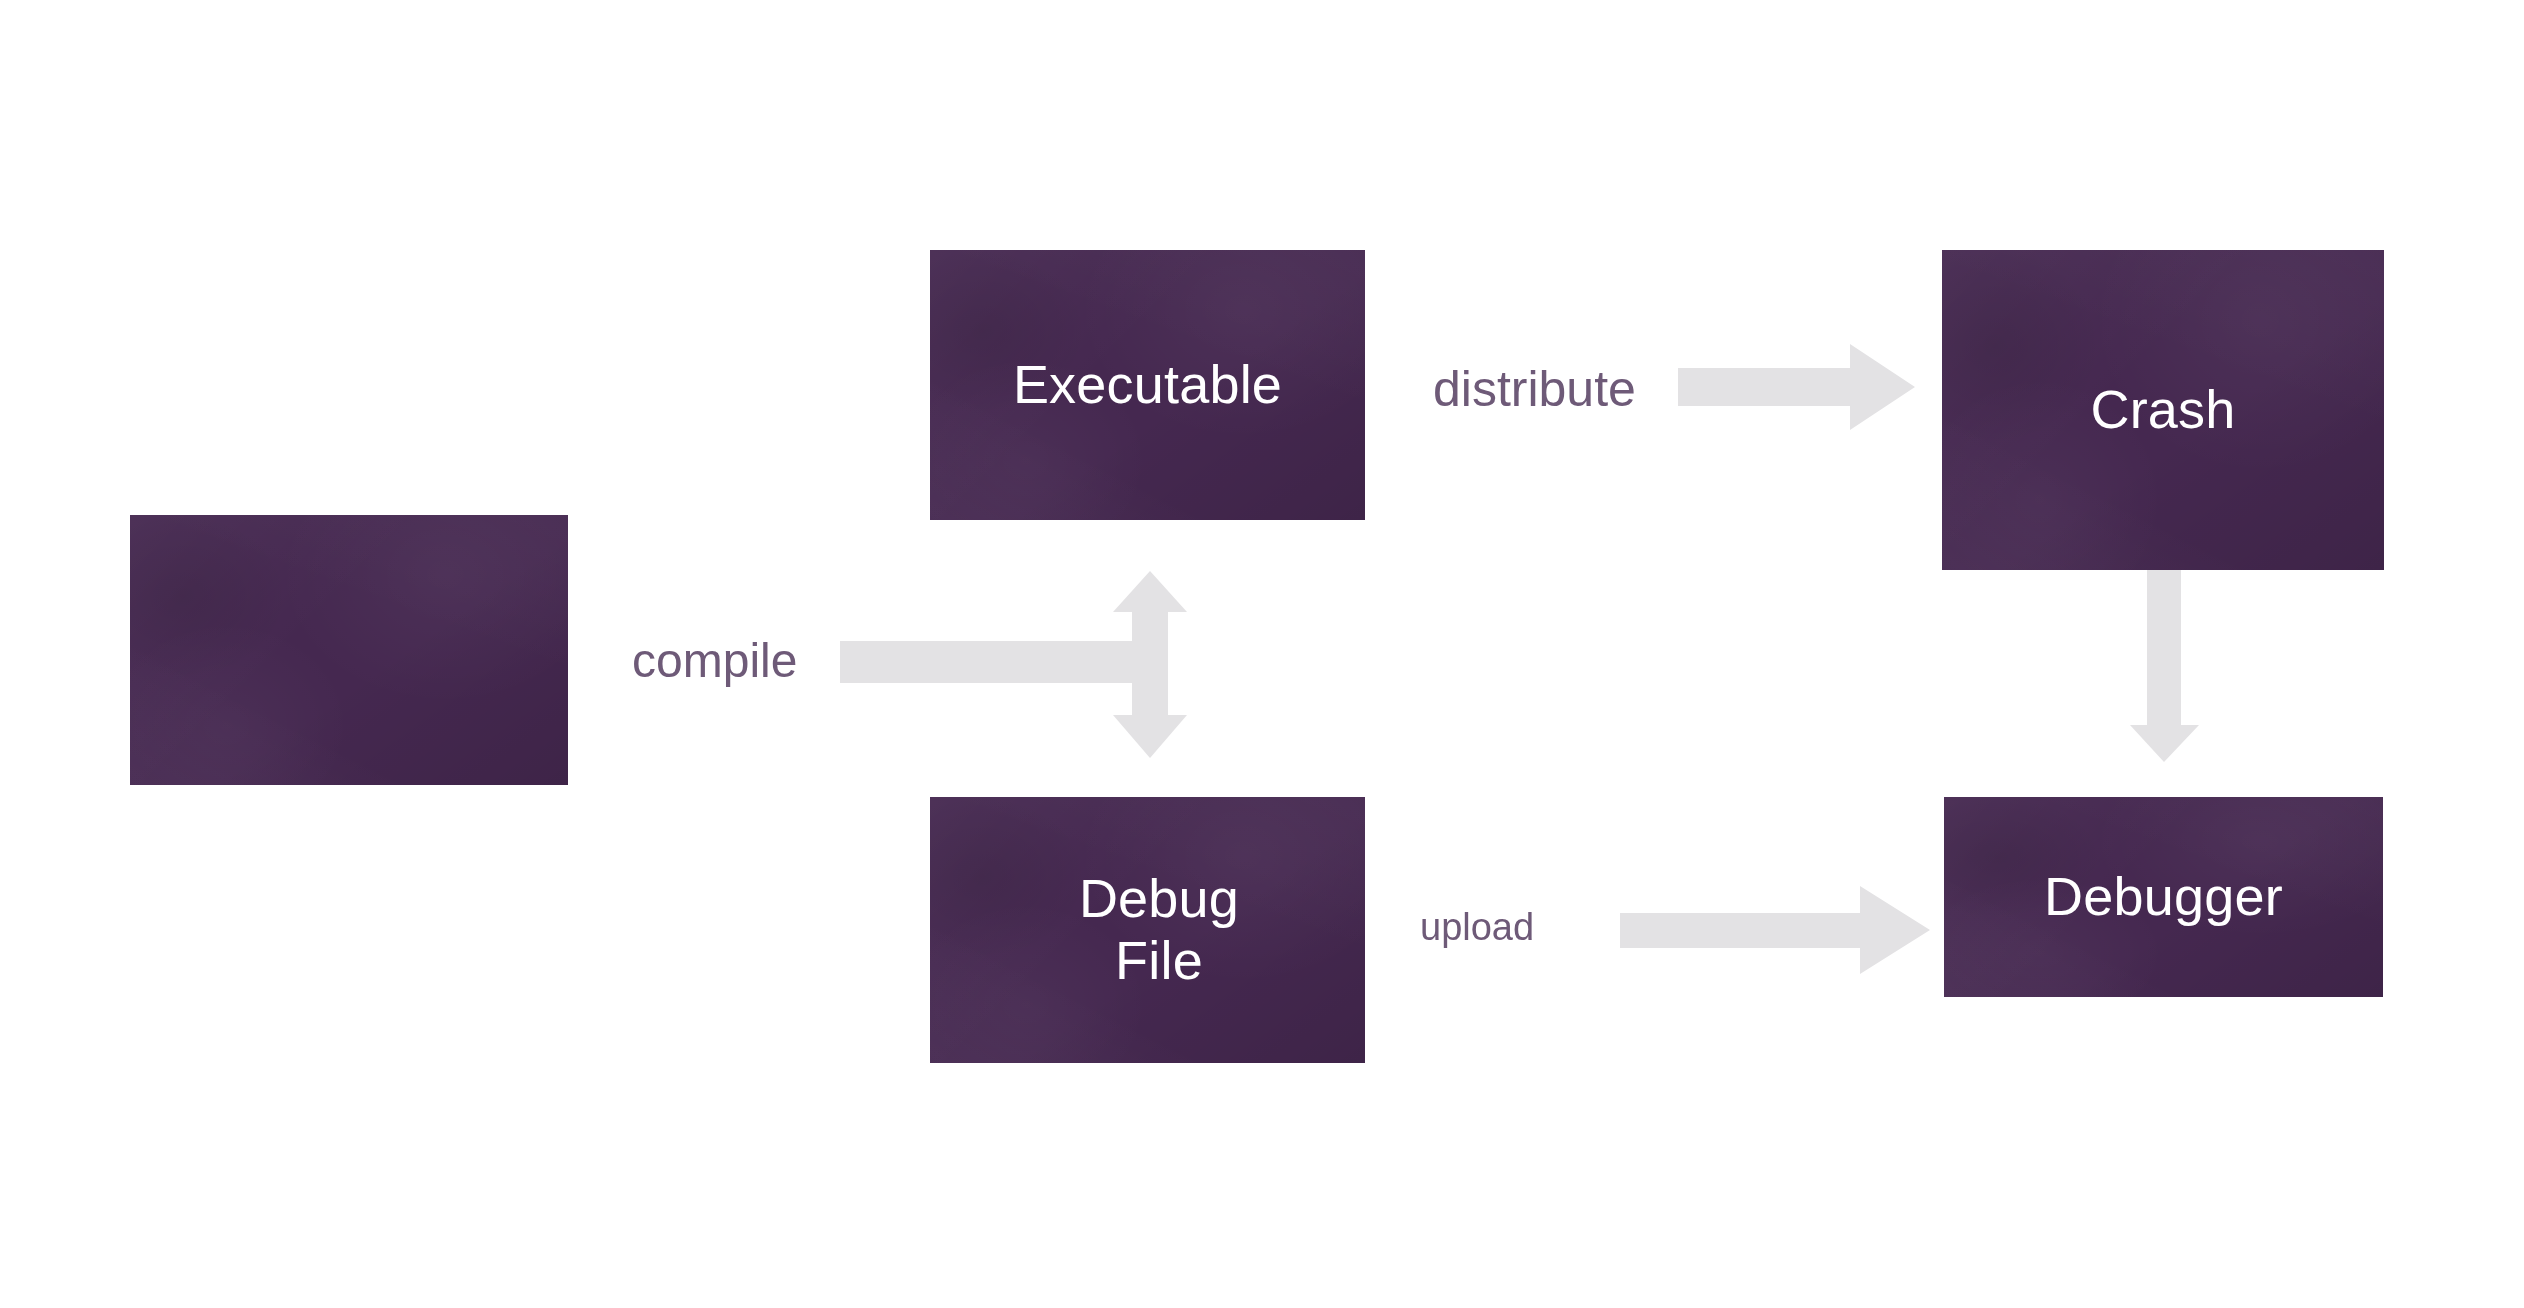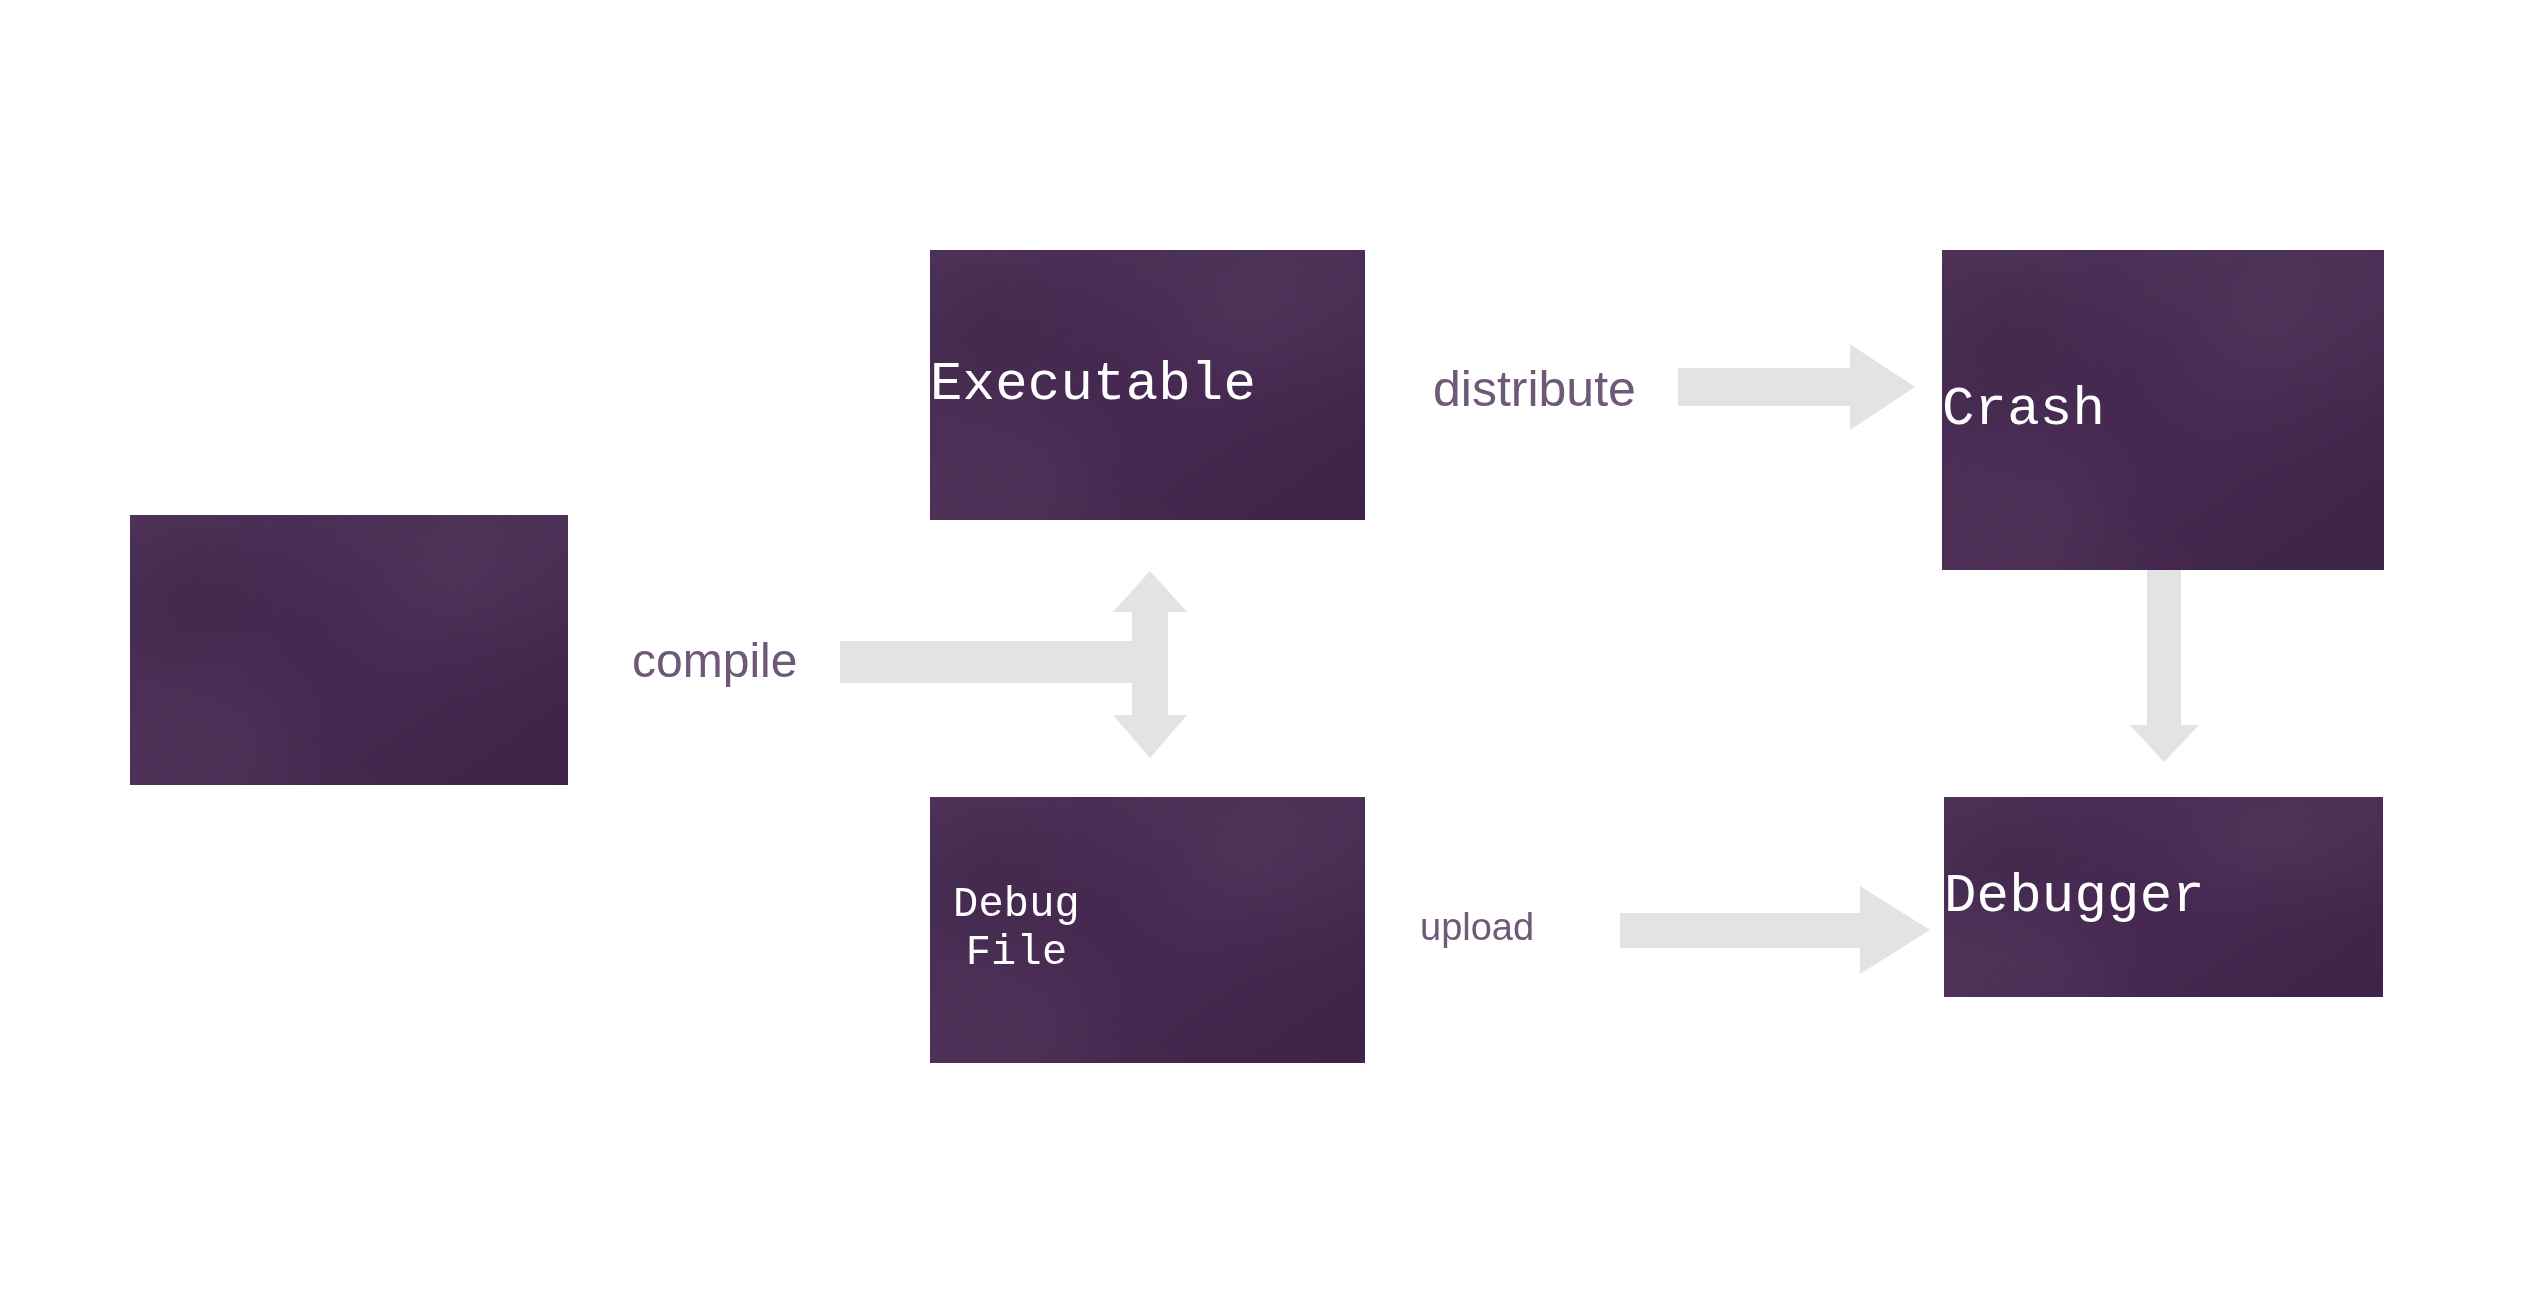--- a/index.html
+++ b/index.html
@@ -18,35 +18,34 @@
     background: #ffffff;
     overflow: hidden;
   }
 
   
   .node {
     position: absolute;
     box-sizing: border-box;
     display: flex;
     align-items: center;
-    justify-content: flex-start;
+    justify-content: center;
     text-align: center;
     color: #ffffff;
     background-color: #452850;
     background-image:
       
       linear-gradient(135deg, rgba(255,255,255,0.045) 0%, rgba(255,255,255,0) 42%),
       linear-gradient(27deg, rgba(255,255,255,0.035) 0%, rgba(255,255,255,0) 30%),
       linear-gradient(200deg, rgba(255,255,255,0.030) 0%, rgba(255,255,255,0) 38%),
       linear-gradient(-35deg, rgba(0,0,0,0.10) 0%, rgba(0,0,0,0) 45%),
       radial-gradient(ellipse 55% 70% at 72% 22%, rgba(255,255,255,0.040), rgba(255,255,255,0) 70%),
       radial-gradient(ellipse 40% 55% at 22% 78%, rgba(255,255,255,0.030), rgba(255,255,255,0) 72%),
       radial-gradient(ellipse 35% 45% at 12% 30%, rgba(0,0,0,0.09), rgba(0,0,0,0) 70%);
     overflow: hidden;
-    font-family: Liberation Mono, monospace;
   }
   .node .node-tex {
     position: absolute;
     inset: 0;
     pointer-events: none;
   }
   .node .node-label {
     position: relative;
     z-index: 2;
     font-weight: 400;
@@ -146,21 +145,21 @@
     <span class="node-label" style="font-size:54px;">Executable</span>
   </div>
 
   <div class="node" style="left:1942px; top:250px; width:442px; height:320px;">
     <span class="node-tex"></span>
     <span class="node-label" style="font-size:54px;">Crash</span>
   </div>
 
   <div class="node" style="left:930px; top:797px; width:435px; height:266px;">
     <span class="node-tex"></span>
-    <span class="node-label" style="font-size:42px;margin-left:23px;">Debug
+    <span class="node-label" style="font-size:54px;margin-left:23px;">Debug
 File</span>
   </div>
 
   <div class="node" style="left:1944px; top:797px; width:439px; height:200px;">
     <span class="node-tex"></span>
     <span class="node-label" style="font-size:54px;">Debugger</span>
   </div>
 
   <div class="edge-label" style="left:632px; top:637px; font-size:48px;">compile</div>
 

